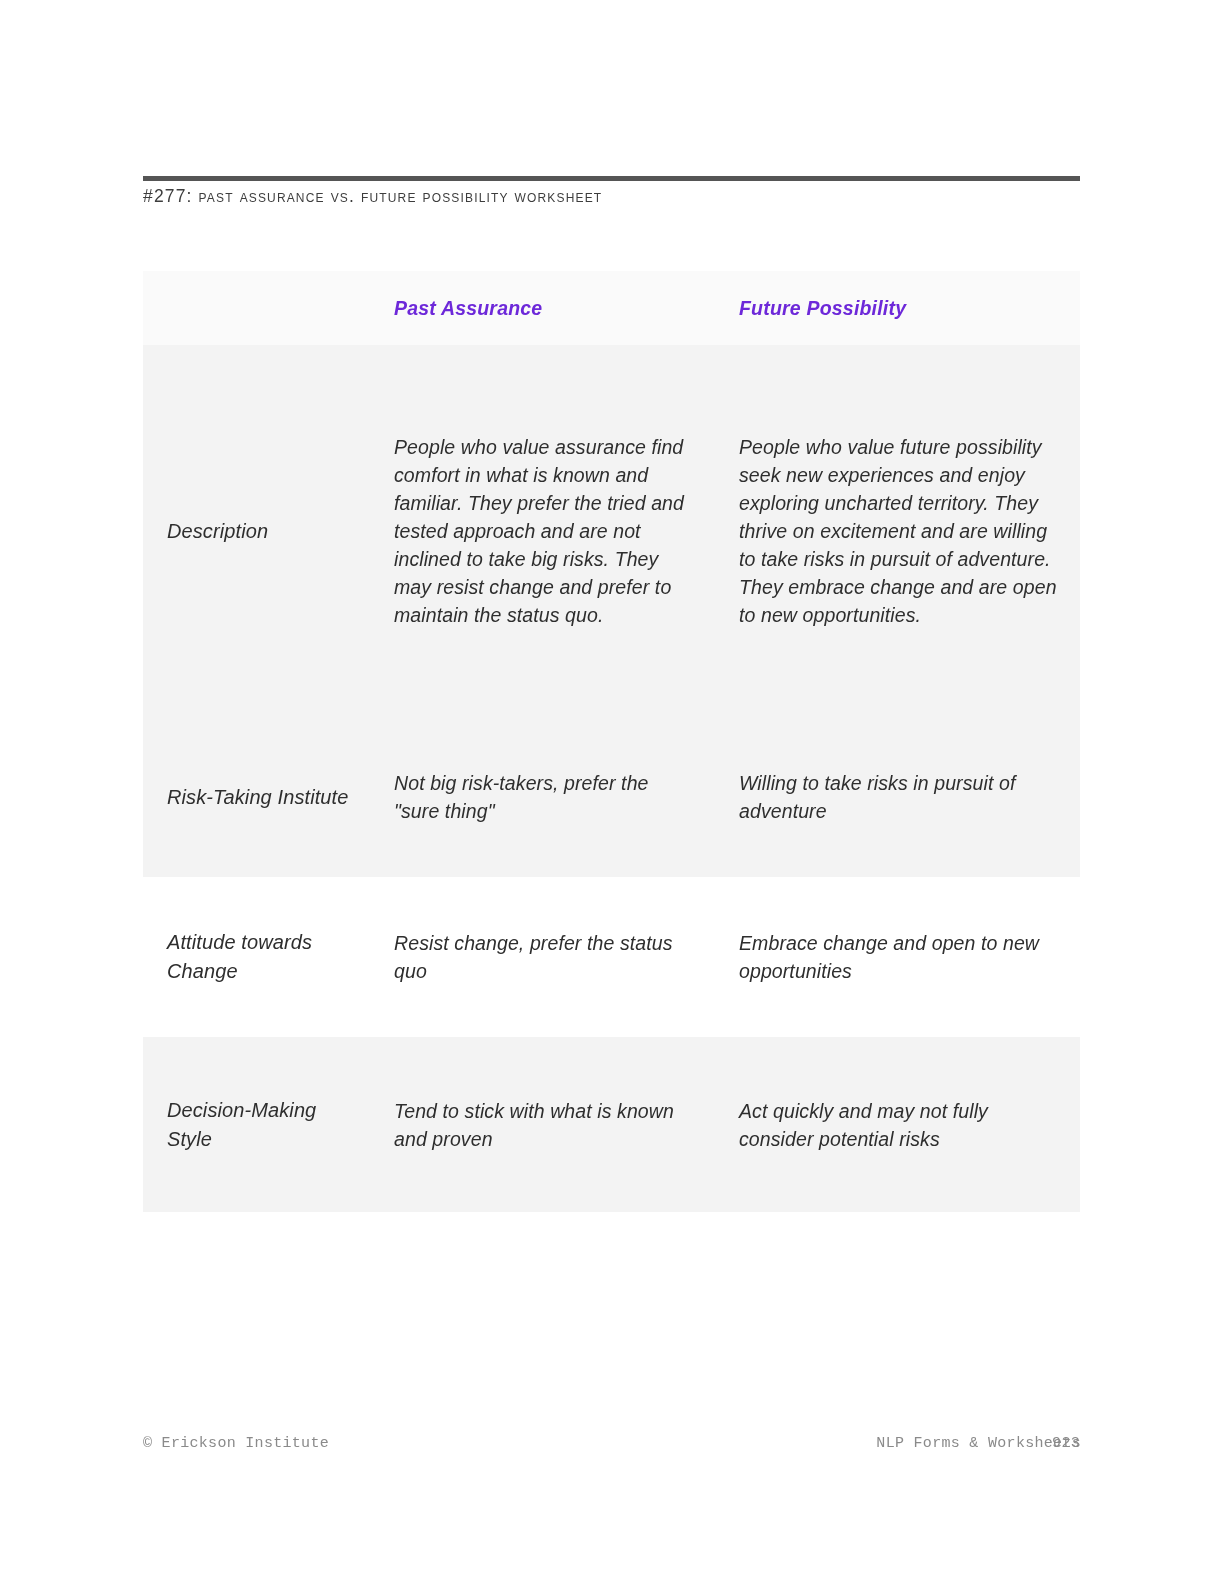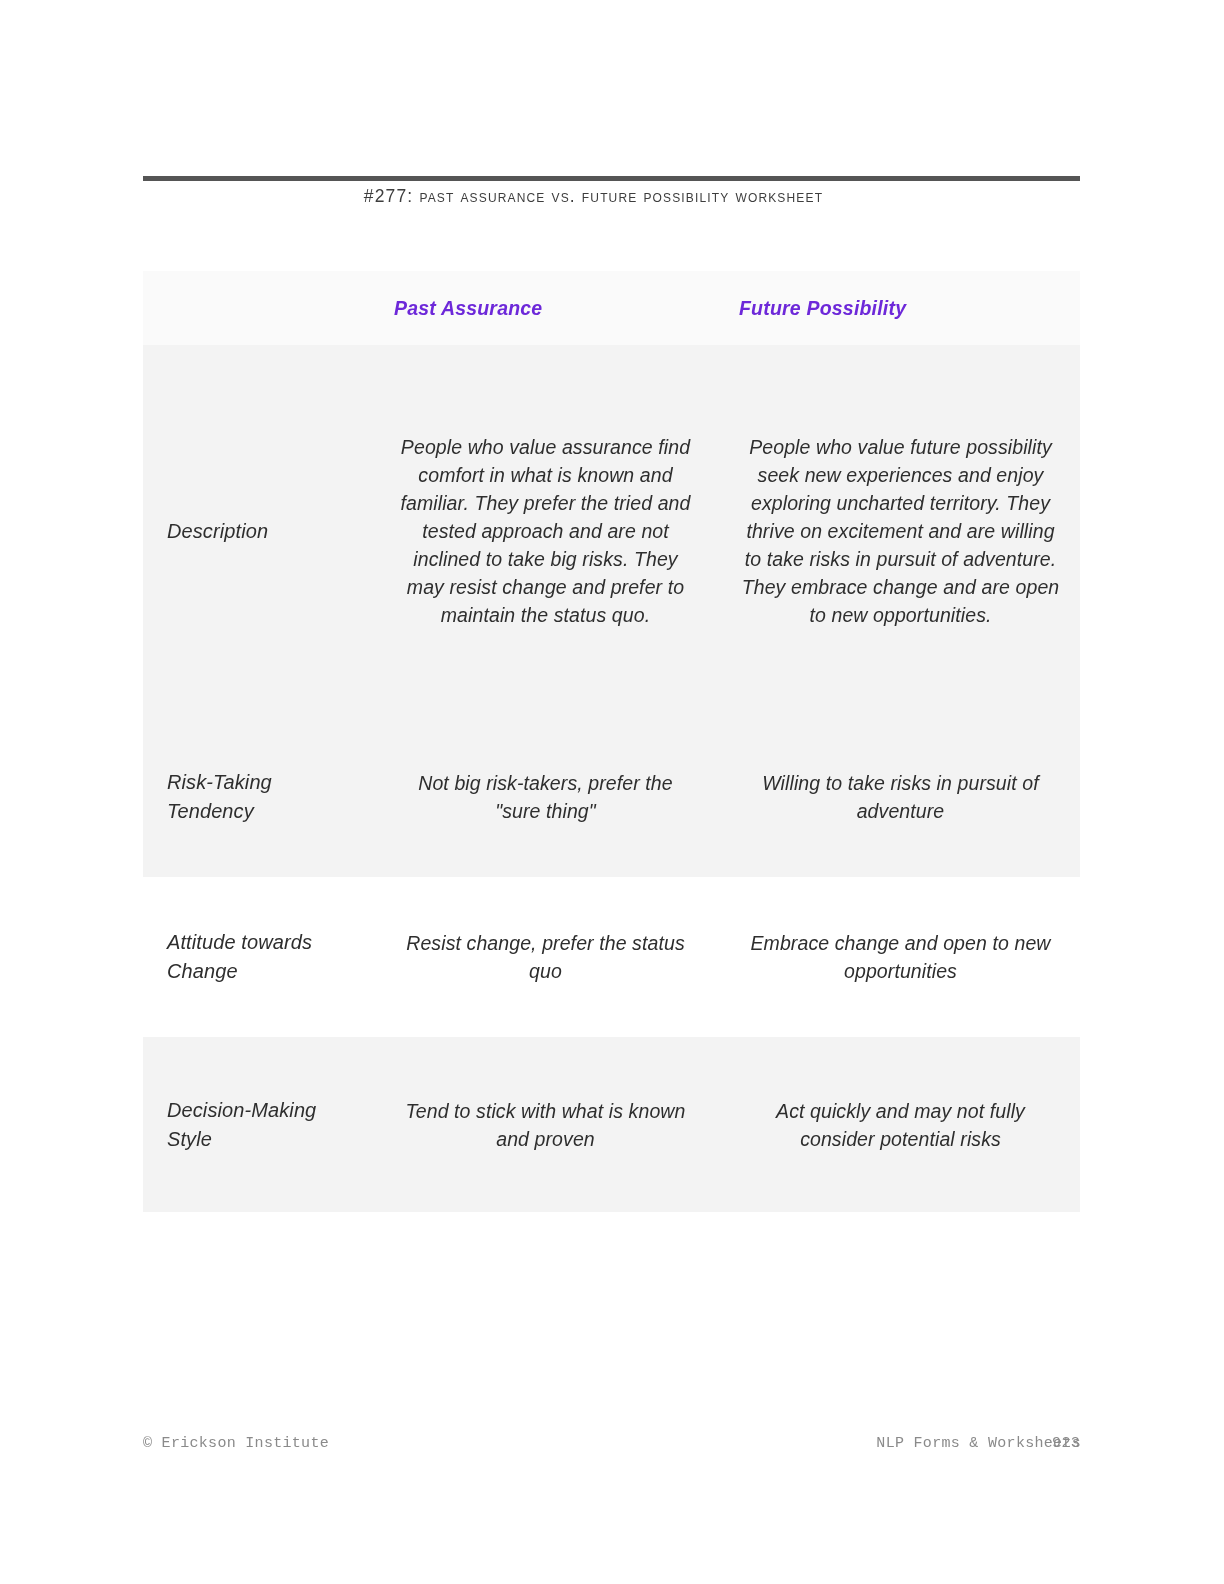--- a/index.html
+++ b/index.html
@@ -29,32 +29,31 @@
     position: absolute;
     left: 143px;
     top: 176px;
     width: 937px;
     height: 5px;
     background: #555555;
   }
 
   .page-title {
     position: absolute;
-    left: 125px;
+    left: 143px;
     top: 186px;
     width: 937px;
     font-family: "Liberation Sans", sans-serif;
     font-size: 17.5px;
     font-weight: 400;
     color: #3d3d3d;
     letter-spacing: 1.15px;
     font-variant: small-caps;
     text-transform: lowercase;
     white-space: nowrap;
-    text-align: center;
   }
   
   .page-title .num {
     font-variant: normal;
     text-transform: none;
   }
 
   
   .table {
     position: absolute;
@@ -112,21 +111,20 @@
     padding-right: 10px;
   }
   td.body {
     font-style: italic;
     line-height: 28px;
   }
 
   .cell-text {
     display: block;
     white-space: pre-line;
-    text-align: center;
   }
 
   
   .footer {
     position: absolute;
     left: 143px;
     top: 1435px;
     width: 937px;
     height: 24px;
     font-family: Liberation Mono, monospace;
@@ -173,21 +171,21 @@
         <td class="body">
             <span class="cell-text">People who value assurance find comfort in what is known and familiar. They prefer the tried and tested approach and are not inclined to take big risks. They may resist change and prefer to maintain the status quo.</span>
           </td>
         <td class="body">
             <span class="cell-text">People who value future possibility seek new experiences and enjoy exploring uncharted territory. They thrive on excitement and are willing to take risks in pursuit of adventure. They embrace change and are open to new opportunities.</span>
           </td>
       </tr>
 
 
       <tr class="band-gray row-risk">
-        <td class="label">Risk-Taking Tendency</td>
+        <td class="label">Risk-Taking Institute</td>
         <td class="body">
             <span class="cell-text">Not big risk-takers, prefer the "sure thing"</span>
           </td>
         <td class="body">
             <span class="cell-text">Willing to take risks in pursuit of adventure</span>
           </td>
       </tr>
 
       <tr class="band-white row-attitude">
         <td class="label">Attitude towards Change</td>

